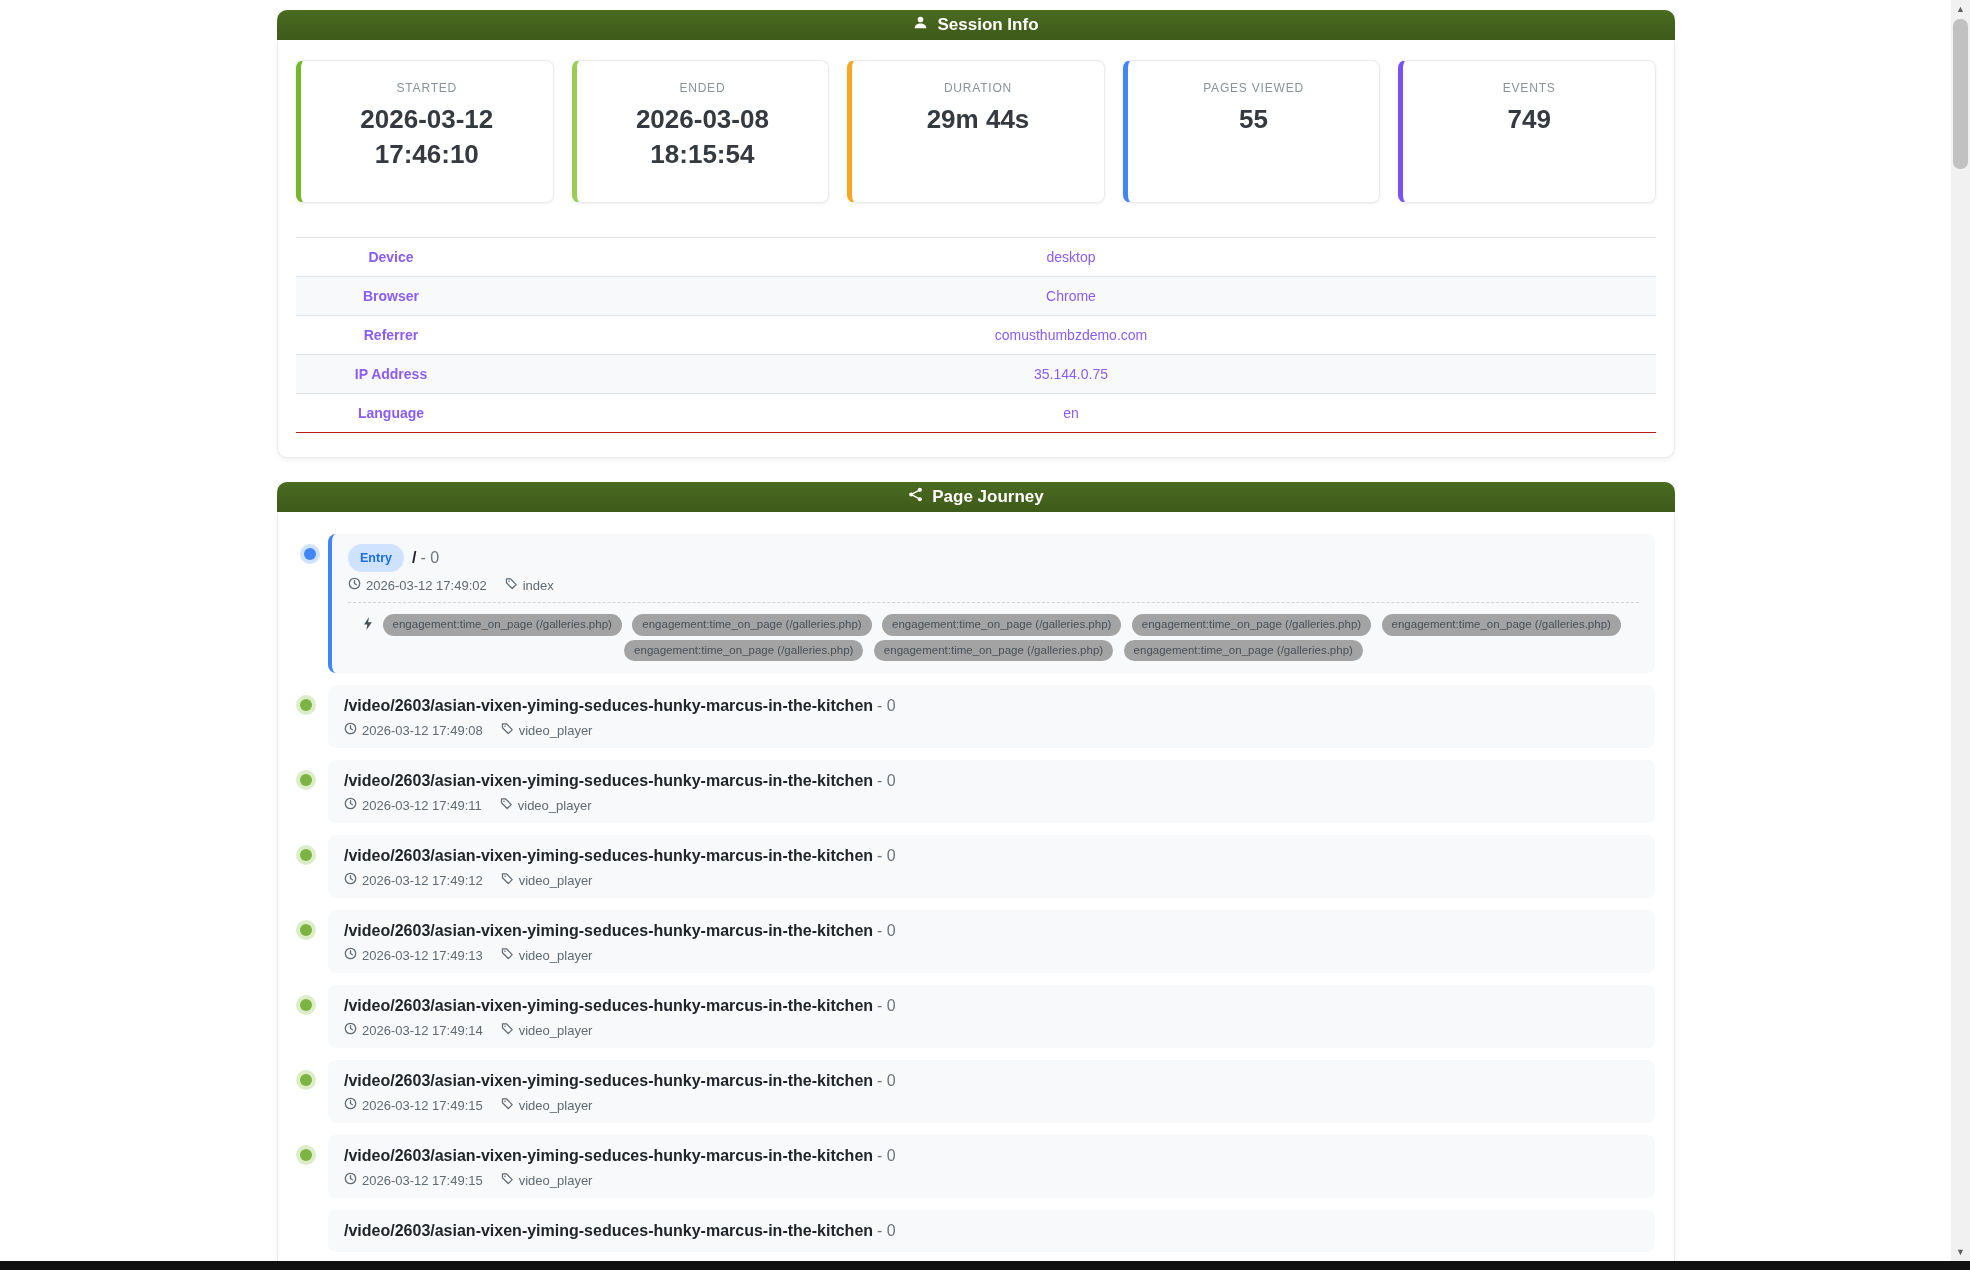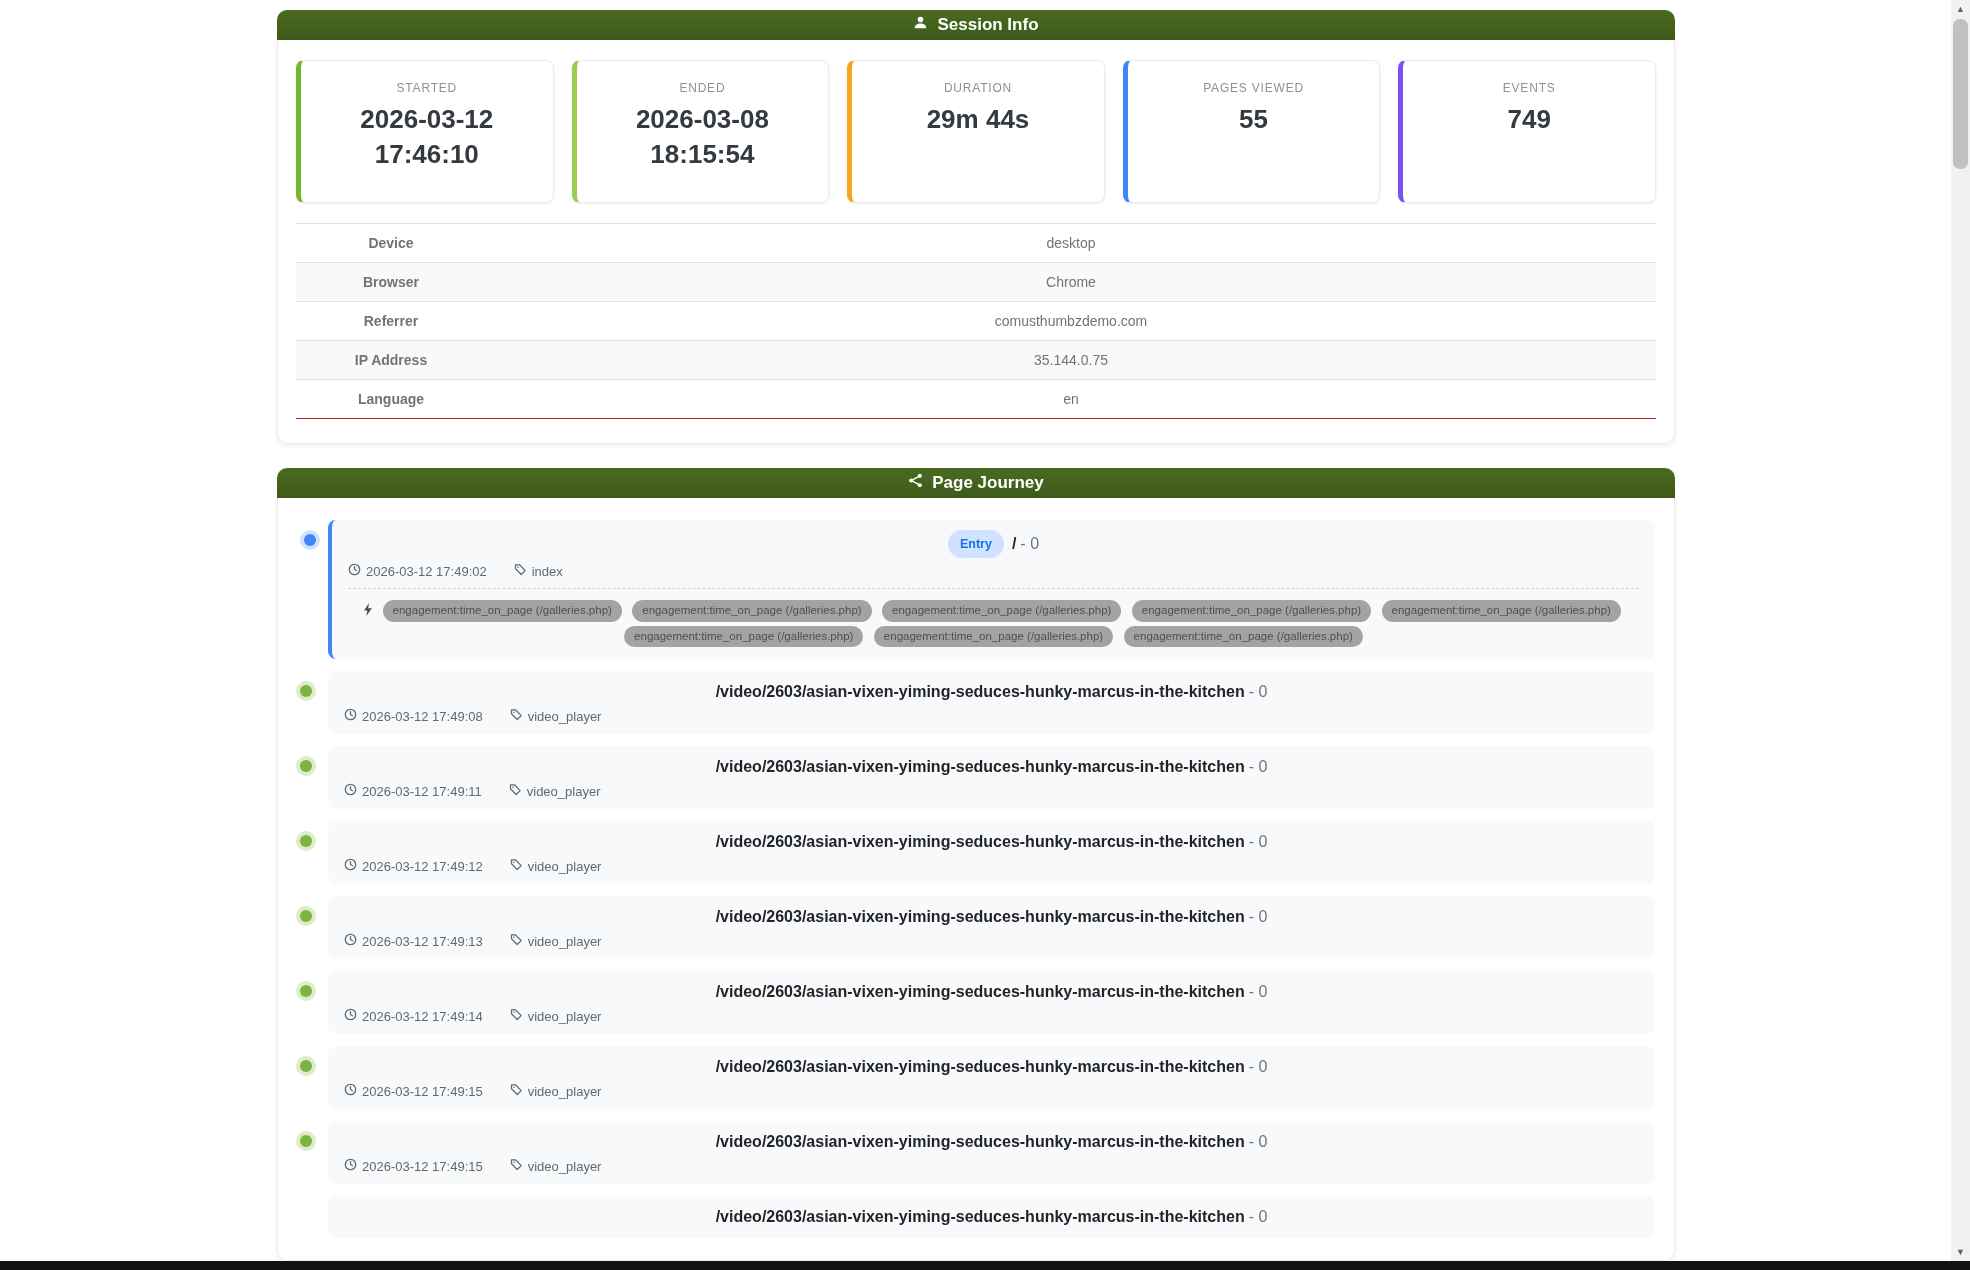--- a/index.html
+++ b/index.html
@@ -32,50 +32,50 @@
     flex:1; text-align:center; padding:20px 6px 30px;
     border:1px solid #e9ecef; border-left:5px solid #999;
     border-radius:8px; box-shadow:0 1px 3px rgba(0,0,0,.07);
     background:#fff;
   }
   .stat-label { font-size:12px; color:#8a9299; letter-spacing:.8px; }
   .stat-value { font-size:26px; font-weight:700; color:#343a40; line-height:1.35; margin-top:7px; }
 
   
   .details-table {
-    width:calc(100% - 36px); margin:14px 18px 24px;
-    border-collapse:collapse; font-size:14px; color:#737373;
+    width:calc(100% - 36px); margin:28px 18px 24px;
+    border-collapse:collapse; font-size:14px; color:#8b5cf6;
   }
   .details-table tr { border-top:1px solid #dee2e6; }
   .details-table tr:last-child { border-bottom:1px solid #b91c1c; }
   .details-table tr:nth-child(even) { background:#f8f9fa; }
   .details-table th { width:190px; font-weight:700; padding:11px 8px; text-align:center; }
   .details-table td { padding:11px 8px; text-align:center; }
 
   
   .timeline { padding:22px 0 10px; }
   .tl-entry {
     position:relative; background:#f8f9fa; border-radius:8px;
     margin:0 19px 12px 50px; padding:10px 16px;
   }
   .tl-dot {
     position:absolute; left:-28px; top:14px;
     width:12px; height:12px; border-radius:50%;
     background:#7cb342;
   }
-  .tl-title { text-align:center; font-size:16px; line-height:22px; color:#212529; }
+  .tl-title { text-align:left; font-size:16px; line-height:22px; color:#212529; }
   .entry-badge {
     display:inline-block; background:#cfe2ff; color:#1d6fe0;
     font-size:12.5px; font-weight:700; padding:3px 12px; border-radius:20px;
     margin-right:8px; vertical-align:1px;
   }
   .entry-path { font-weight:700; }
   .entry-suffix { color:#6c757d; margin-left:4px; font-weight:400; }
   .tl-meta {
-    display:flex; gap:27px; align-items:center;
+    display:flex; gap:18px; align-items:center;
     margin-top:5px; font-size:13px; color:#5f6a72;
   }
   .meta-item { display:inline-flex; align-items:center; gap:5px; }
   .meta-item svg { flex:0 0 auto; }
   .tl-events {
     margin-top:9px; padding-top:9px; border-top:1px dashed #ced4da;
     text-align:center; line-height:1;
   }
   .bolt-icon { display:inline-block; vertical-align:middle; margin-right:2px; }
   .event-badge {

